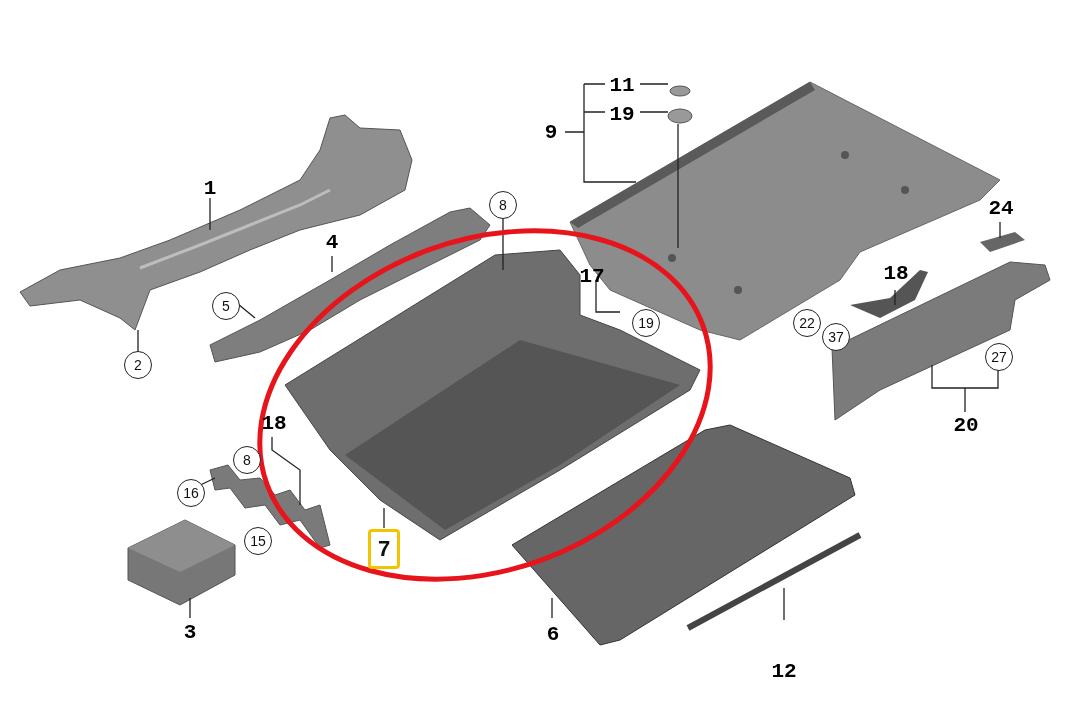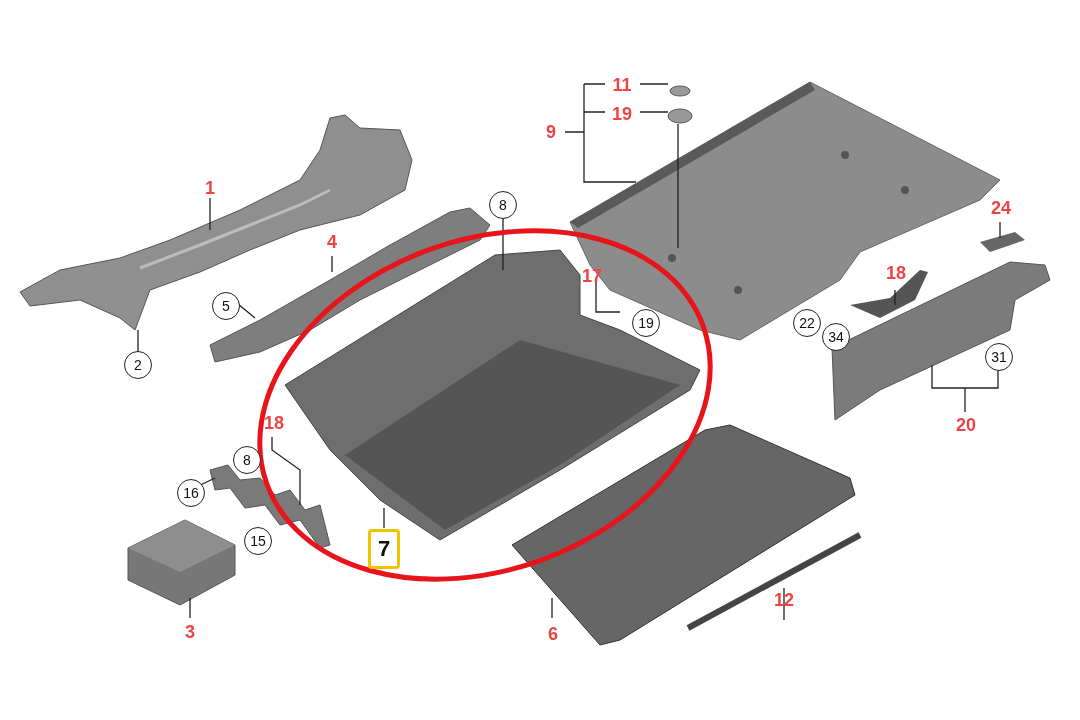--- a/index.html
+++ b/index.html
@@ -1,18 +1,18 @@
 <!DOCTYPE html>
 <html><head>
 <meta charset="utf-8">
 <style>
   html, body { margin:0; padding:0; background:#ffffff; }
   body { width:1080px; height:720px; position:relative; overflow:hidden; font-family:"Liberation Sans", sans-serif; }
   svg { position:absolute; left:0; top:0; }
-  .num { position:absolute; font-weight:bold; font-size:18px; color:#ef4444; line-height:1; transform:translate(-50%,-50%); }
+  .num { position:absolute; font-weight:bold; font-size:21px; color:#000000; line-height:1; transform:translate(-50%,-50%);font-family:Liberation Mono, monospace; }
   .circ { position:absolute; width:26px; height:26px; border:1.5px solid #222; border-radius:50%; background:#fff;
           font-size:14px; display:flex; align-items:center; justify-content:center; transform:translate(-50%,-50%); color:#111; }
   .hl { position:absolute; border:3px solid #f2c300; border-radius:4px; width:26px; height:34px; transform:translate(-50%,-50%);
         display:flex; align-items:center; justify-content:center; font-weight:bold; font-size:22px; color:#111; background:#fff; }
 </style>
 </head>
 <body>
 
 <svg width="1080" height="720" viewBox="0 0 1080 720">
 
@@ -76,25 +76,25 @@
 <div class="circ" style="left:138px;top:365px">2</div>
 <div class="num" style="left:190px;top:632px">3</div>
 <div class="num" style="left:332px;top:242px">4</div>
 <div class="circ" style="left:226px;top:306px">5</div>
 <div class="num" style="left:553px;top:634px">6</div>
 <div class="hl" style="left:384px;top:549px">7</div>
 <div class="circ" style="left:503px;top:205px">8</div>
 <div class="num" style="left:551px;top:132px">9</div>
 <div class="num" style="left:622px;top:114px">19</div>
 <div class="num" style="left:622px;top:85px">11</div>
-<div class="num" style="left:784px;top:600px">12</div>
+<div class="num" style="left:784px;top:671px">12</div>
 <div class="num" style="left:274px;top:423px">18</div>
 <div class="circ" style="left:247px;top:460px">8</div>
 <div class="circ" style="left:258px;top:541px">15</div>
 <div class="circ" style="left:191px;top:493px">16</div>
 <div class="num" style="left:592px;top:276px">17</div>
 <div class="circ" style="left:646px;top:323px">19</div>
 <div class="num" style="left:896px;top:273px">18</div>
 <div class="num" style="left:966px;top:425px">20</div>
-<div class="circ" style="left:999px;top:357px">31</div>
+<div class="circ" style="left:999px;top:357px">27</div>
 <div class="circ" style="left:807px;top:323px">22</div>
-<div class="circ" style="left:836px;top:337px">34</div>
+<div class="circ" style="left:836px;top:337px">37</div>
 <div class="num" style="left:1001px;top:208px">24</div>
 
 </body></html>

